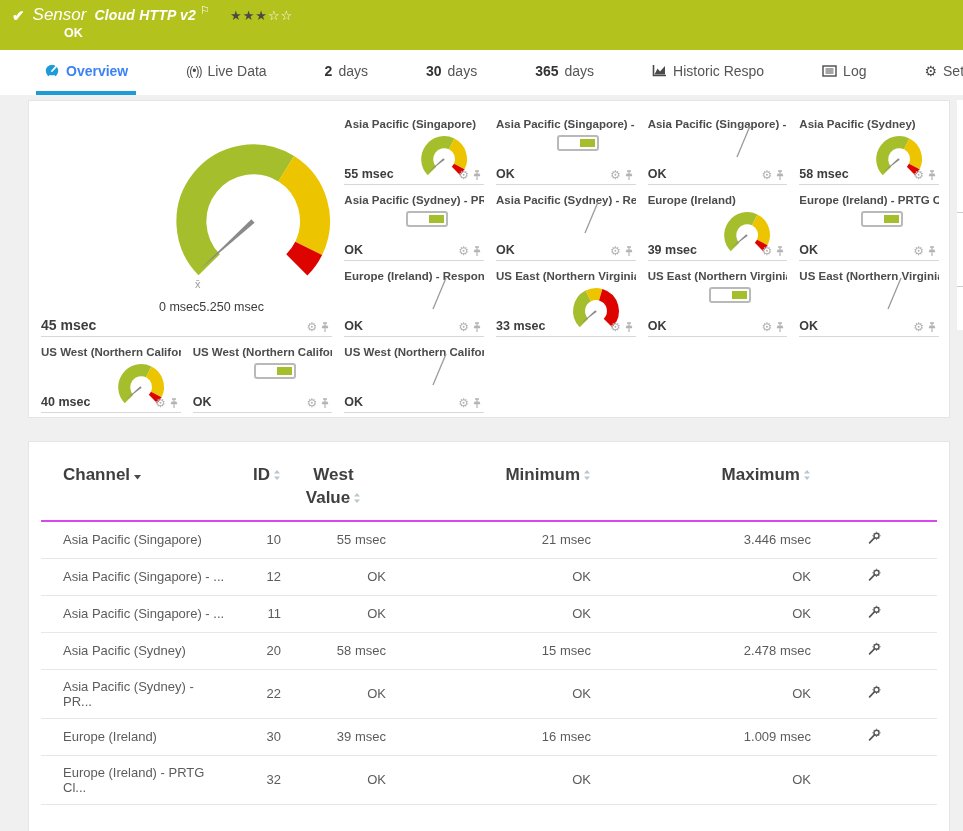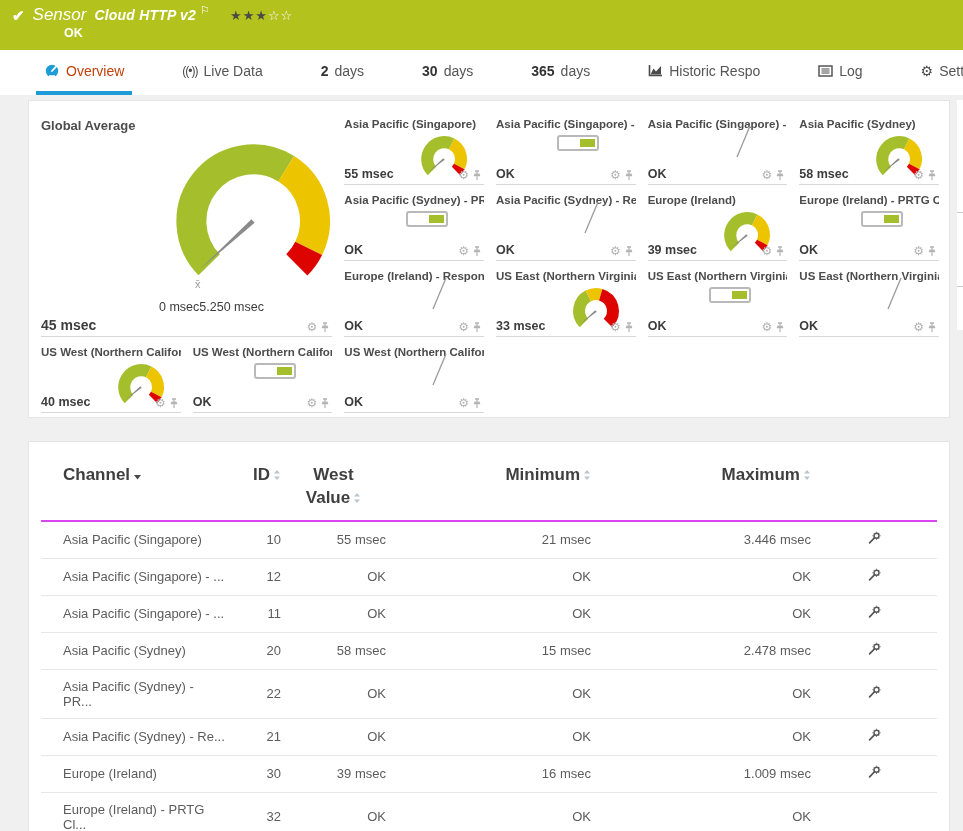--- a/index.html
+++ b/index.html
@@ -17,21 +17,21 @@
   .sensor-title { font-weight:bold; font-size:14px; letter-spacing:.2px;font-style:italic; }
   .flag-icon { font-size:11px; position:relative; top:-6px; margin-left:-4px; }
   .stars { margin-left:12px; font-size:13px; letter-spacing:1px; }
   .star-filled { color:#4a4a45; }
   .star-empty { color:#ffffff; }
   .topbar-row2 { margin-left:52px; margin-top:1px; font-size:12.5px; font-weight:bold; }
   
   .tabbar { height:45px; background:#fff; display:flex; align-items:stretch; padding-left:36px; gap:42px; }
   .tab { display:flex; align-items:center; gap:6px; padding:0 8px; border-bottom:4px solid transparent;
          font-size:14px; color:#555; cursor:pointer; white-space:nowrap; }
-  .tab.active { border-bottom-color:#1e9cd7; color:#c2410c; font-weight:normal; }
+  .tab.active { border-bottom-color:#1e9cd7; color:#3b82f6; font-weight:bold; }
   .tab .num { font-weight:bold; color:#333; }
   .live-glyph { font-size:12px; letter-spacing:-1px; color:#4a4a4a; }
   .gear-glyph { font-size:14px; color:#4a4a4a; font-style:normal; }
   
   .content { padding:5px 13px 0 28px; }
   .panel { background:#fff; border:1px solid #e5e5e5; }
   .gauges-panel { height:318px; padding:8px 10px 0 12px; display:grid;
     grid-template-columns:repeat(6,1fr); grid-auto-rows:76px; column-gap:12px; overflow:hidden; }
   .gcell { position:relative; border-bottom:1px solid #d8d8d8; overflow:hidden; }
   .gcell.global { grid-column:1 / span 2; grid-row:1 / span 3; }
@@ -128,21 +128,20 @@
     <div class="tab">
       <span class="gear-glyph">⚙</span>
       <span>Settings</span>
     </div>
   </div>
 
 <div class="content">
 
   <div class="panel gauges-panel" id="gauges-panel">
     <div class="gcell global">
-      <div class="gtitle">Global Average</div>
       <div class="global-gauge" id="global-gauge"><svg width="200" height="165" viewBox="0 0 200 165">
             <path d="M56.2 135.8 A62 62 0 0 1 133.2 39.7" stroke="#a5bf2c" stroke-width="30" fill="none"></path>
             <path d="M133.2 39.7 A62 62 0 0 1 155.7 119.3" stroke="#ecc500" stroke-width="30" fill="none"></path>
             <path d="M155.7 119.3 A62 62 0 0 1 143.8 135.8" stroke="#dd0400" stroke-width="30" fill="none"></path>
             <polygon points="46.7,140.5 98.4,90.2 101.6,93.8" fill="#8a8a8a"></polygon>
             <text x="42" y="159" font-size="11" fill="#9a9a9a" font-family="Liberation Sans, sans-serif">x̄</text>
           </svg></div>
       <div class="scale">
         <span>0 msec</span>
         <span>5.250 msec</span>
@@ -523,34 +522,20 @@
             <td class="c-max">OK</td>
             <td class="c-edit"><svg class="edit-icon" width="15" height="15" viewBox="0 0 15 15">
                 <g stroke="#555" fill="none">
                   <circle cx="9.5" cy="4.8" r="2.5" stroke-width="1.4"></circle>
                   <path d="M9.5 0.8 V1.6 M9.5 8 V8.8 M5.5 4.8 H6.3 M12.7 4.8 H13.5 M6.8 2.1 l.6 .6 M11.6 6.9 l.6 .6 M12.2 2.1 l-.6 .6 M7.4 6.9 l-.6 .6" stroke-width="1.1"></path>
                   <path d="M7.2 7.2 L2.6 11.8" stroke-width="1.7" stroke-linecap="round"></path>
                 </g>
               </svg></td>
           </tr>
           <tr>
-            <td class="c-channel">Asia Pacific (Sydney) - Re...</td>
-            <td class="c-id">21</td>
-            <td class="c-last">OK</td>
-            <td class="c-min">OK</td>
-            <td class="c-max">OK</td>
-            <td class="c-edit"><svg class="edit-icon" width="15" height="15" viewBox="0 0 15 15">
-                <g stroke="#555" fill="none">
-                  <circle cx="9.5" cy="4.8" r="2.5" stroke-width="1.4"></circle>
-                  <path d="M9.5 0.8 V1.6 M9.5 8 V8.8 M5.5 4.8 H6.3 M12.7 4.8 H13.5 M6.8 2.1 l.6 .6 M11.6 6.9 l.6 .6 M12.2 2.1 l-.6 .6 M7.4 6.9 l-.6 .6" stroke-width="1.1"></path>
-                  <path d="M7.2 7.2 L2.6 11.8" stroke-width="1.7" stroke-linecap="round"></path>
-                </g>
-              </svg></td>
-          </tr>
-          <tr>
             <td class="c-channel">Europe (Ireland)</td>
             <td class="c-id">30</td>
             <td class="c-last">39 msec</td>
             <td class="c-min">16 msec</td>
             <td class="c-max">1.009 msec</td>
             <td class="c-edit"><svg class="edit-icon" width="15" height="15" viewBox="0 0 15 15">
                 <g stroke="#555" fill="none">
                   <circle cx="9.5" cy="4.8" r="2.5" stroke-width="1.4"></circle>
                   <path d="M9.5 0.8 V1.6 M9.5 8 V8.8 M5.5 4.8 H6.3 M12.7 4.8 H13.5 M6.8 2.1 l.6 .6 M11.6 6.9 l.6 .6 M12.2 2.1 l-.6 .6 M7.4 6.9 l-.6 .6" stroke-width="1.1"></path>
                   <path d="M7.2 7.2 L2.6 11.8" stroke-width="1.7" stroke-linecap="round"></path>

